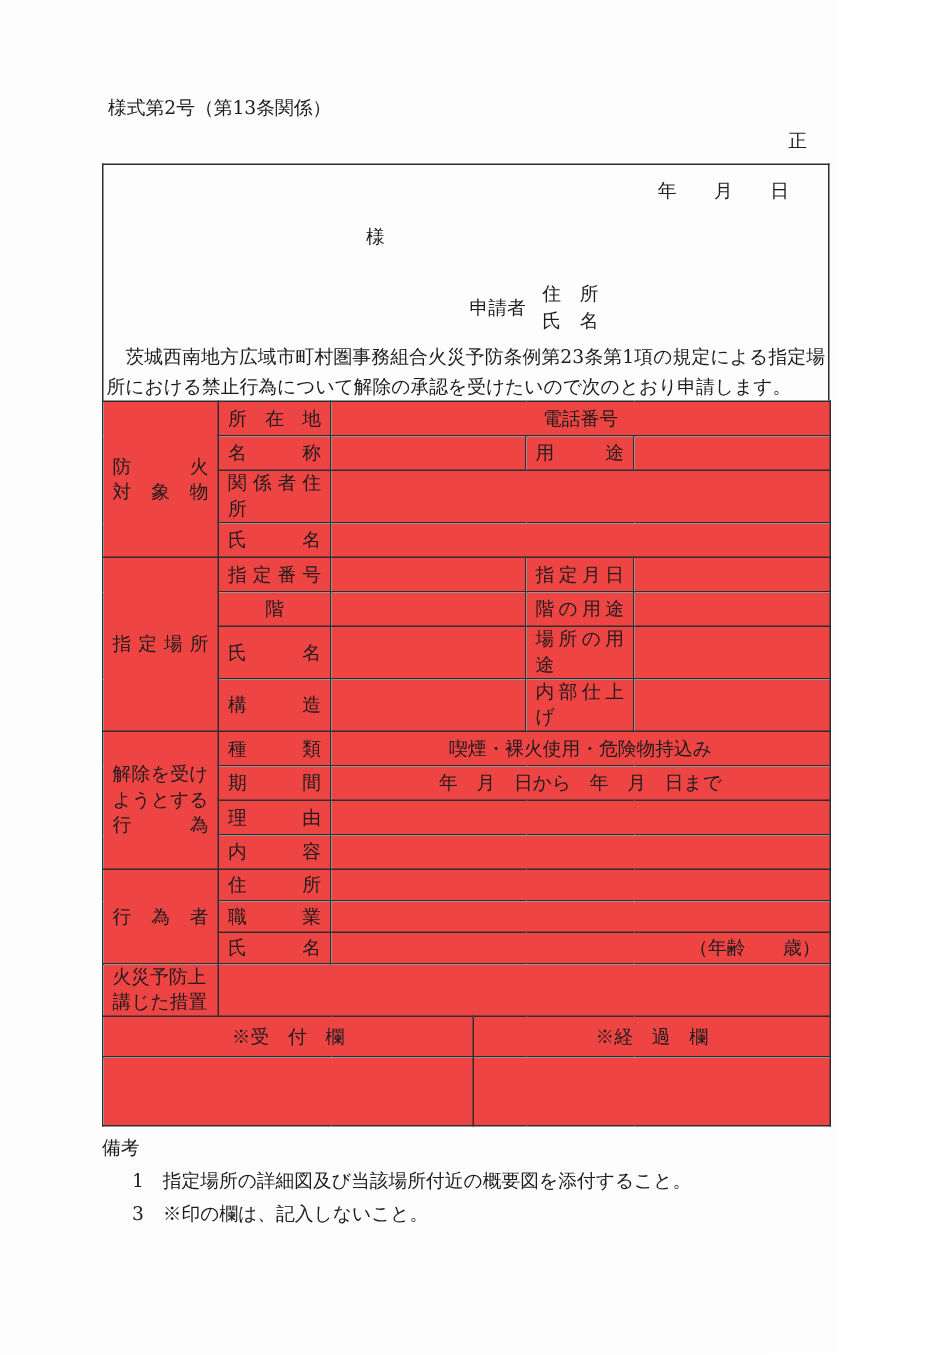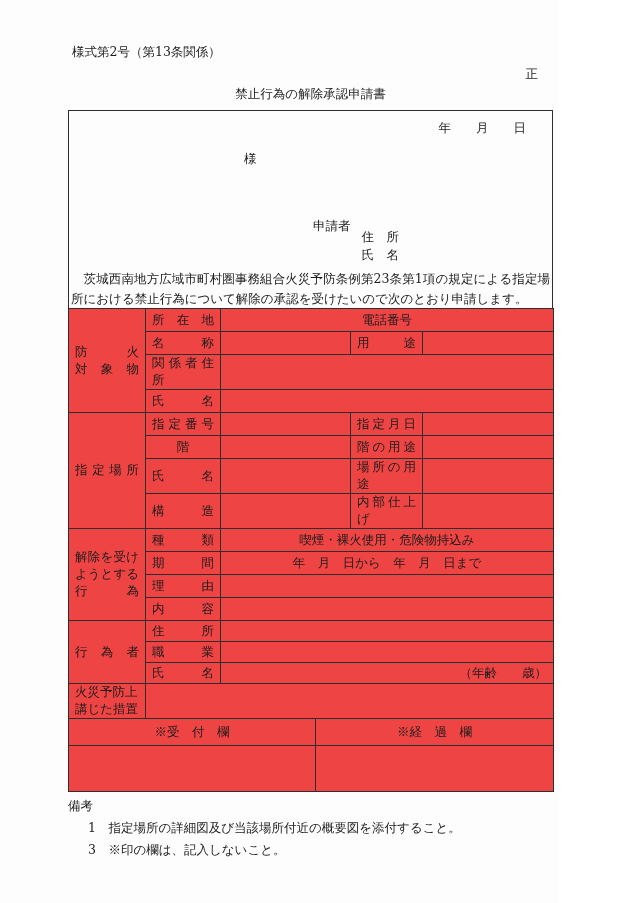--- a/index.html
+++ b/index.html
@@ -5,38 +5,38 @@
   html, body { margin: 0; padding: 0; background: #ffffff; }
   .sheet {
     position: relative;
     width: 558px;
     height: 903px;
     background: #fdfdfd;
     font-family: "DejaVu Serif", "Liberation Serif", serif;
     color: #1c1c1c;
     font-size: 12.5px;
     box-sizing: border-box;
-    padding-top: 44px;
+    padding-top: 64px;
     overflow: hidden;
   }
   .form-no { margin-left: 72px; line-height: 15px; }
   .copy-mark {
     margin-left: 68px; width: 485px; box-sizing: border-box;
     text-align: right; padding-right: 15px; margin-top: 7px; line-height: 15px;
   }
   .title { margin-left: 68px; width: 485px; text-align: center; margin-top: 5px; line-height: 16px; }
 
   .main-box {
     margin-left: 68px; margin-top: 8px; width: 485px; box-sizing: border-box;
     border: 1px solid #2e2e2e; border-bottom: none;
   }
   .date-line { text-align: right; padding: 8px 26px 0 0; line-height: 17px; }
   .addressee { margin: 14px 0 0 175px; line-height: 17px; }
   .applicant-block { display: flex; margin: 21px 0 0 244px; line-height: 18px; align-items: center; }
-  .applicant-labels { margin-left: 11px; margin-top: 40px; }
+  .applicant-labels { margin-left: 11px; }
   .intro {
     margin: 5px 2px 0 2px; line-height: 19.5px;
     text-align: justify; text-justify: inter-character;
   }
 
   table.form-table {
     width: 485px; margin-left: 68px; border-collapse: collapse; table-layout: fixed;
     font-size: 12.5px; color: #1c1c1c;
   }
   table.form-table td {
@@ -60,21 +60,20 @@
   .remarks { margin-left: 68px; width: 489px; margin-top: 3px; line-height: 22px; }
   .remark-item { padding-left: 27px; text-indent: -7px; white-space: pre-line; }
 </style>
 </head>
 <body>
 
 <div class="sheet">
 
   <div class="form-no">様式第2号（第13条関係）</div>
   <div class="copy-mark">正</div>
-  <div class="title">禁止行為の解除承認申請書</div>
 
   <div class="main-box">
     <div class="date-line">年　　月　　日</div>
     <div class="addressee">様</div>
     <div class="applicant-block">
       <div>申請者</div>
       <div class="applicant-labels">
         <div>住　所</div>
         <div>氏　名</div>
       </div>

